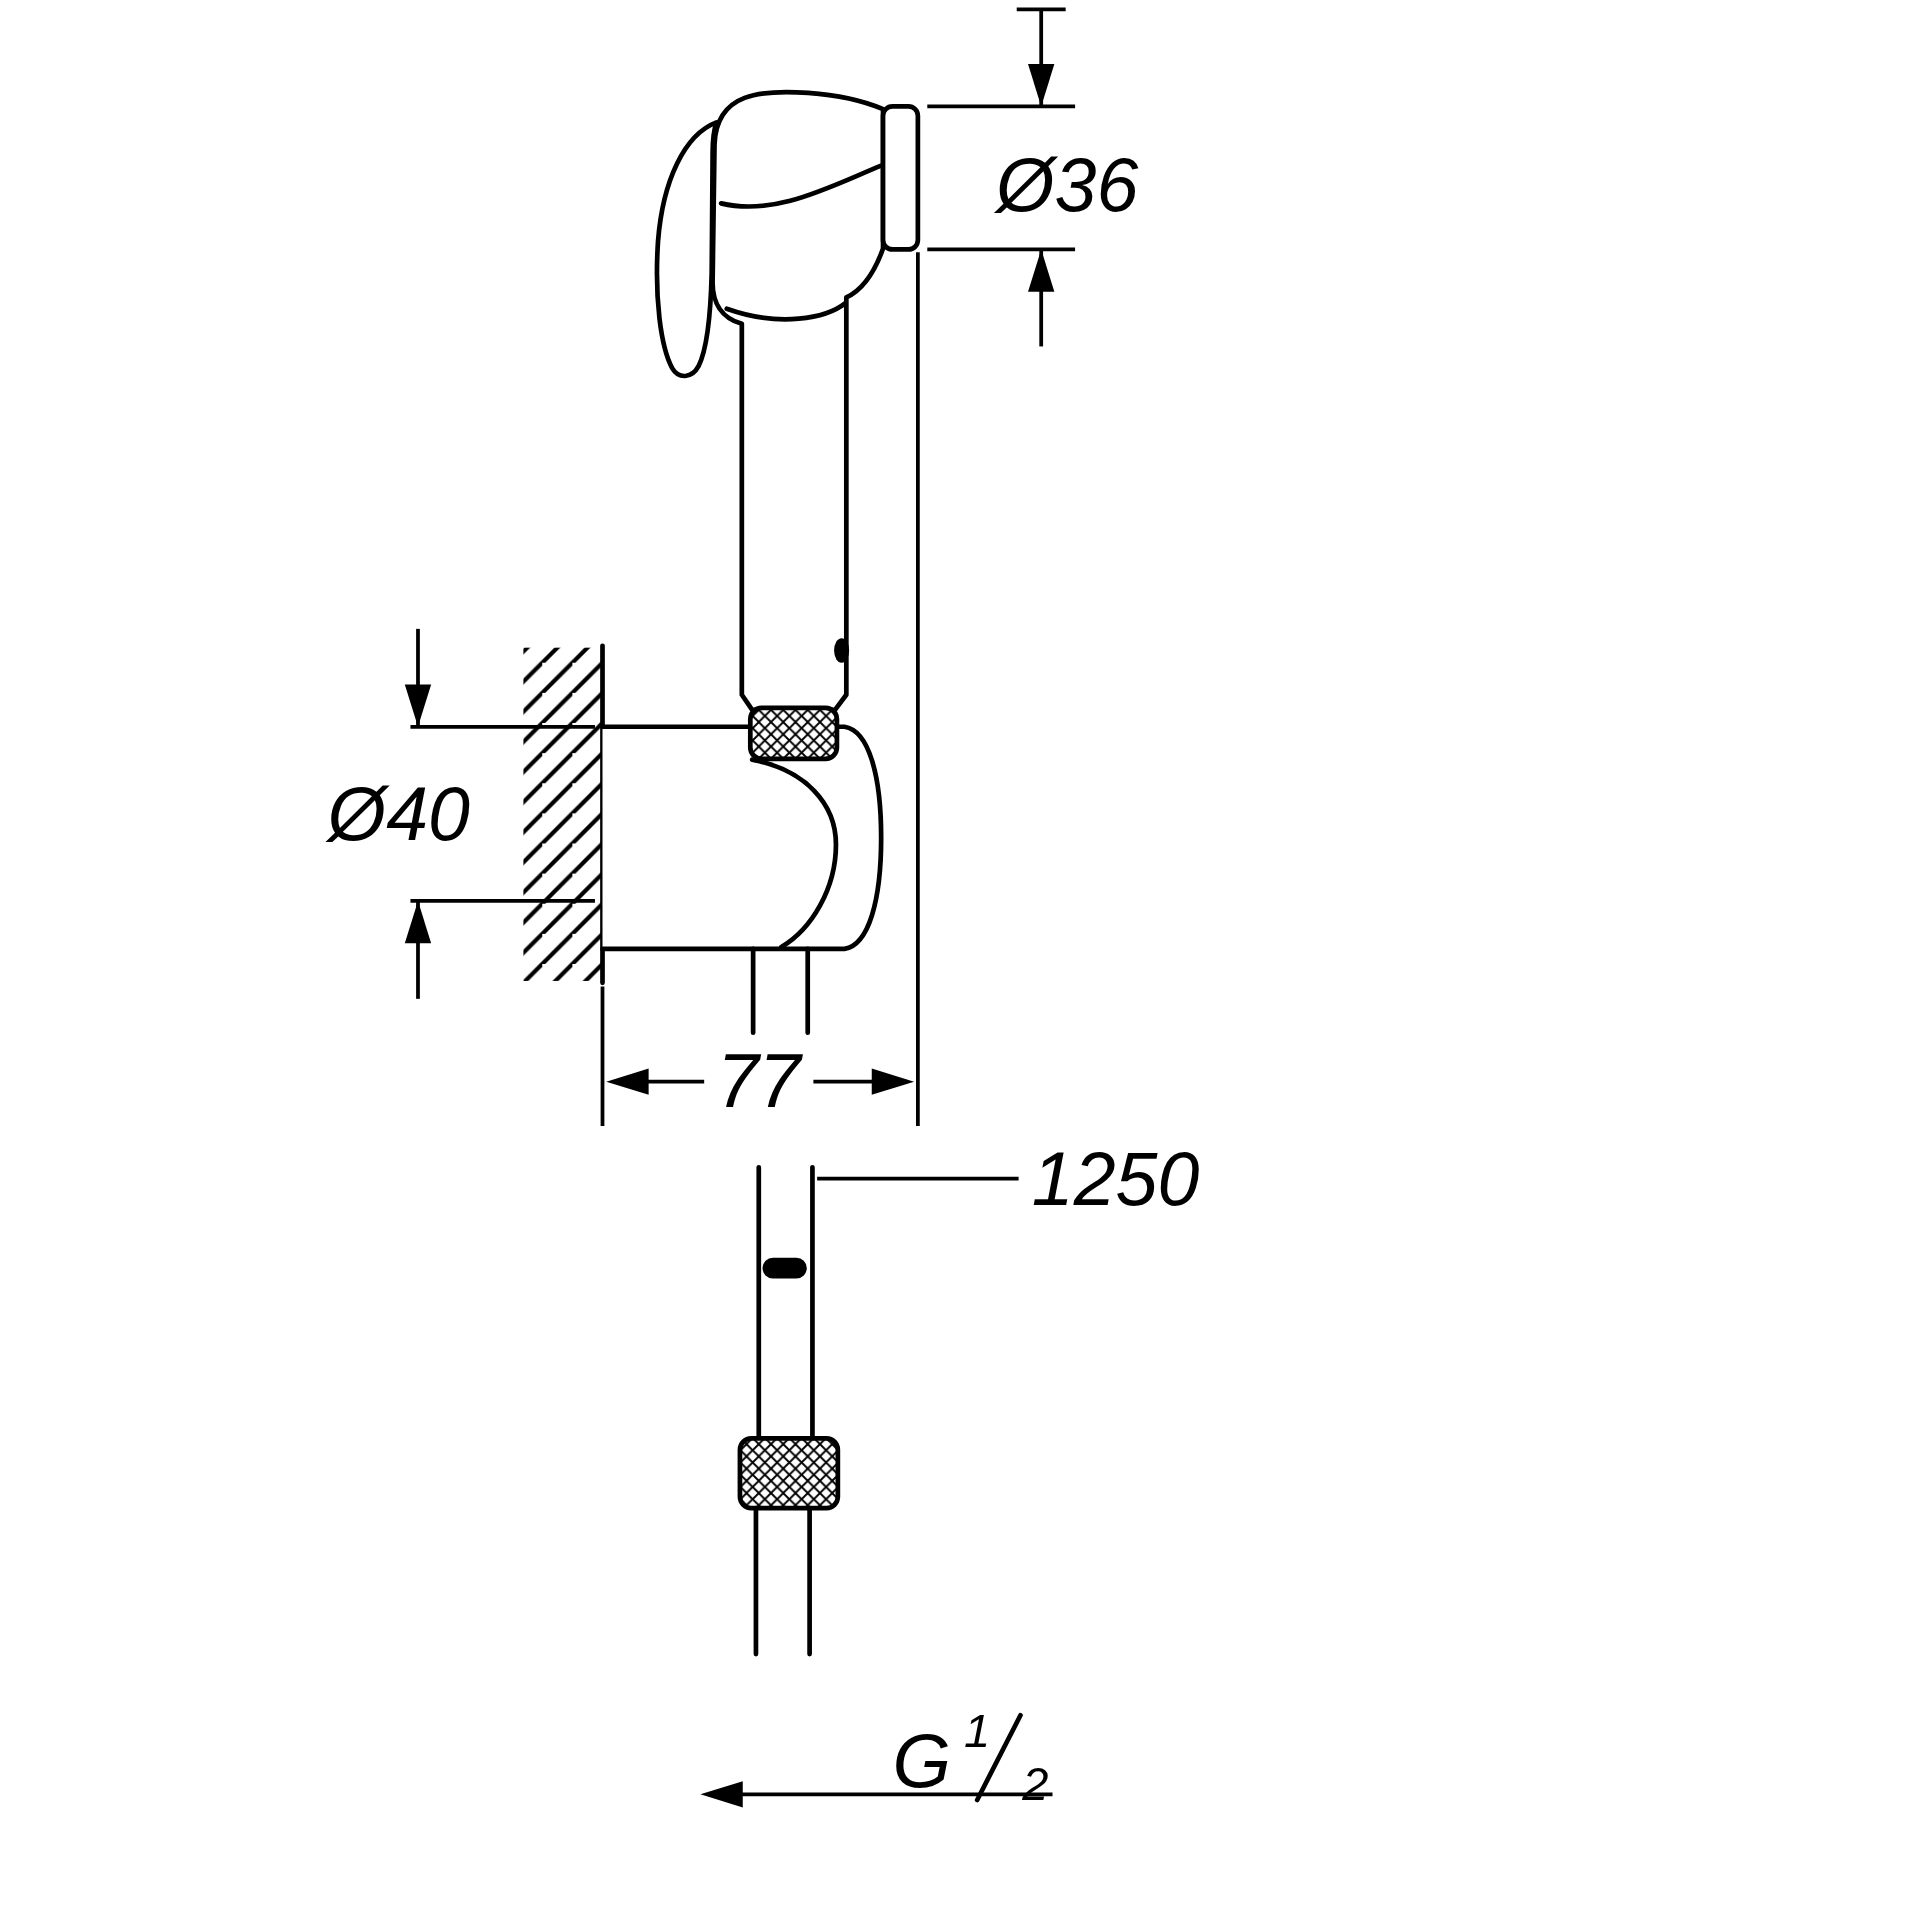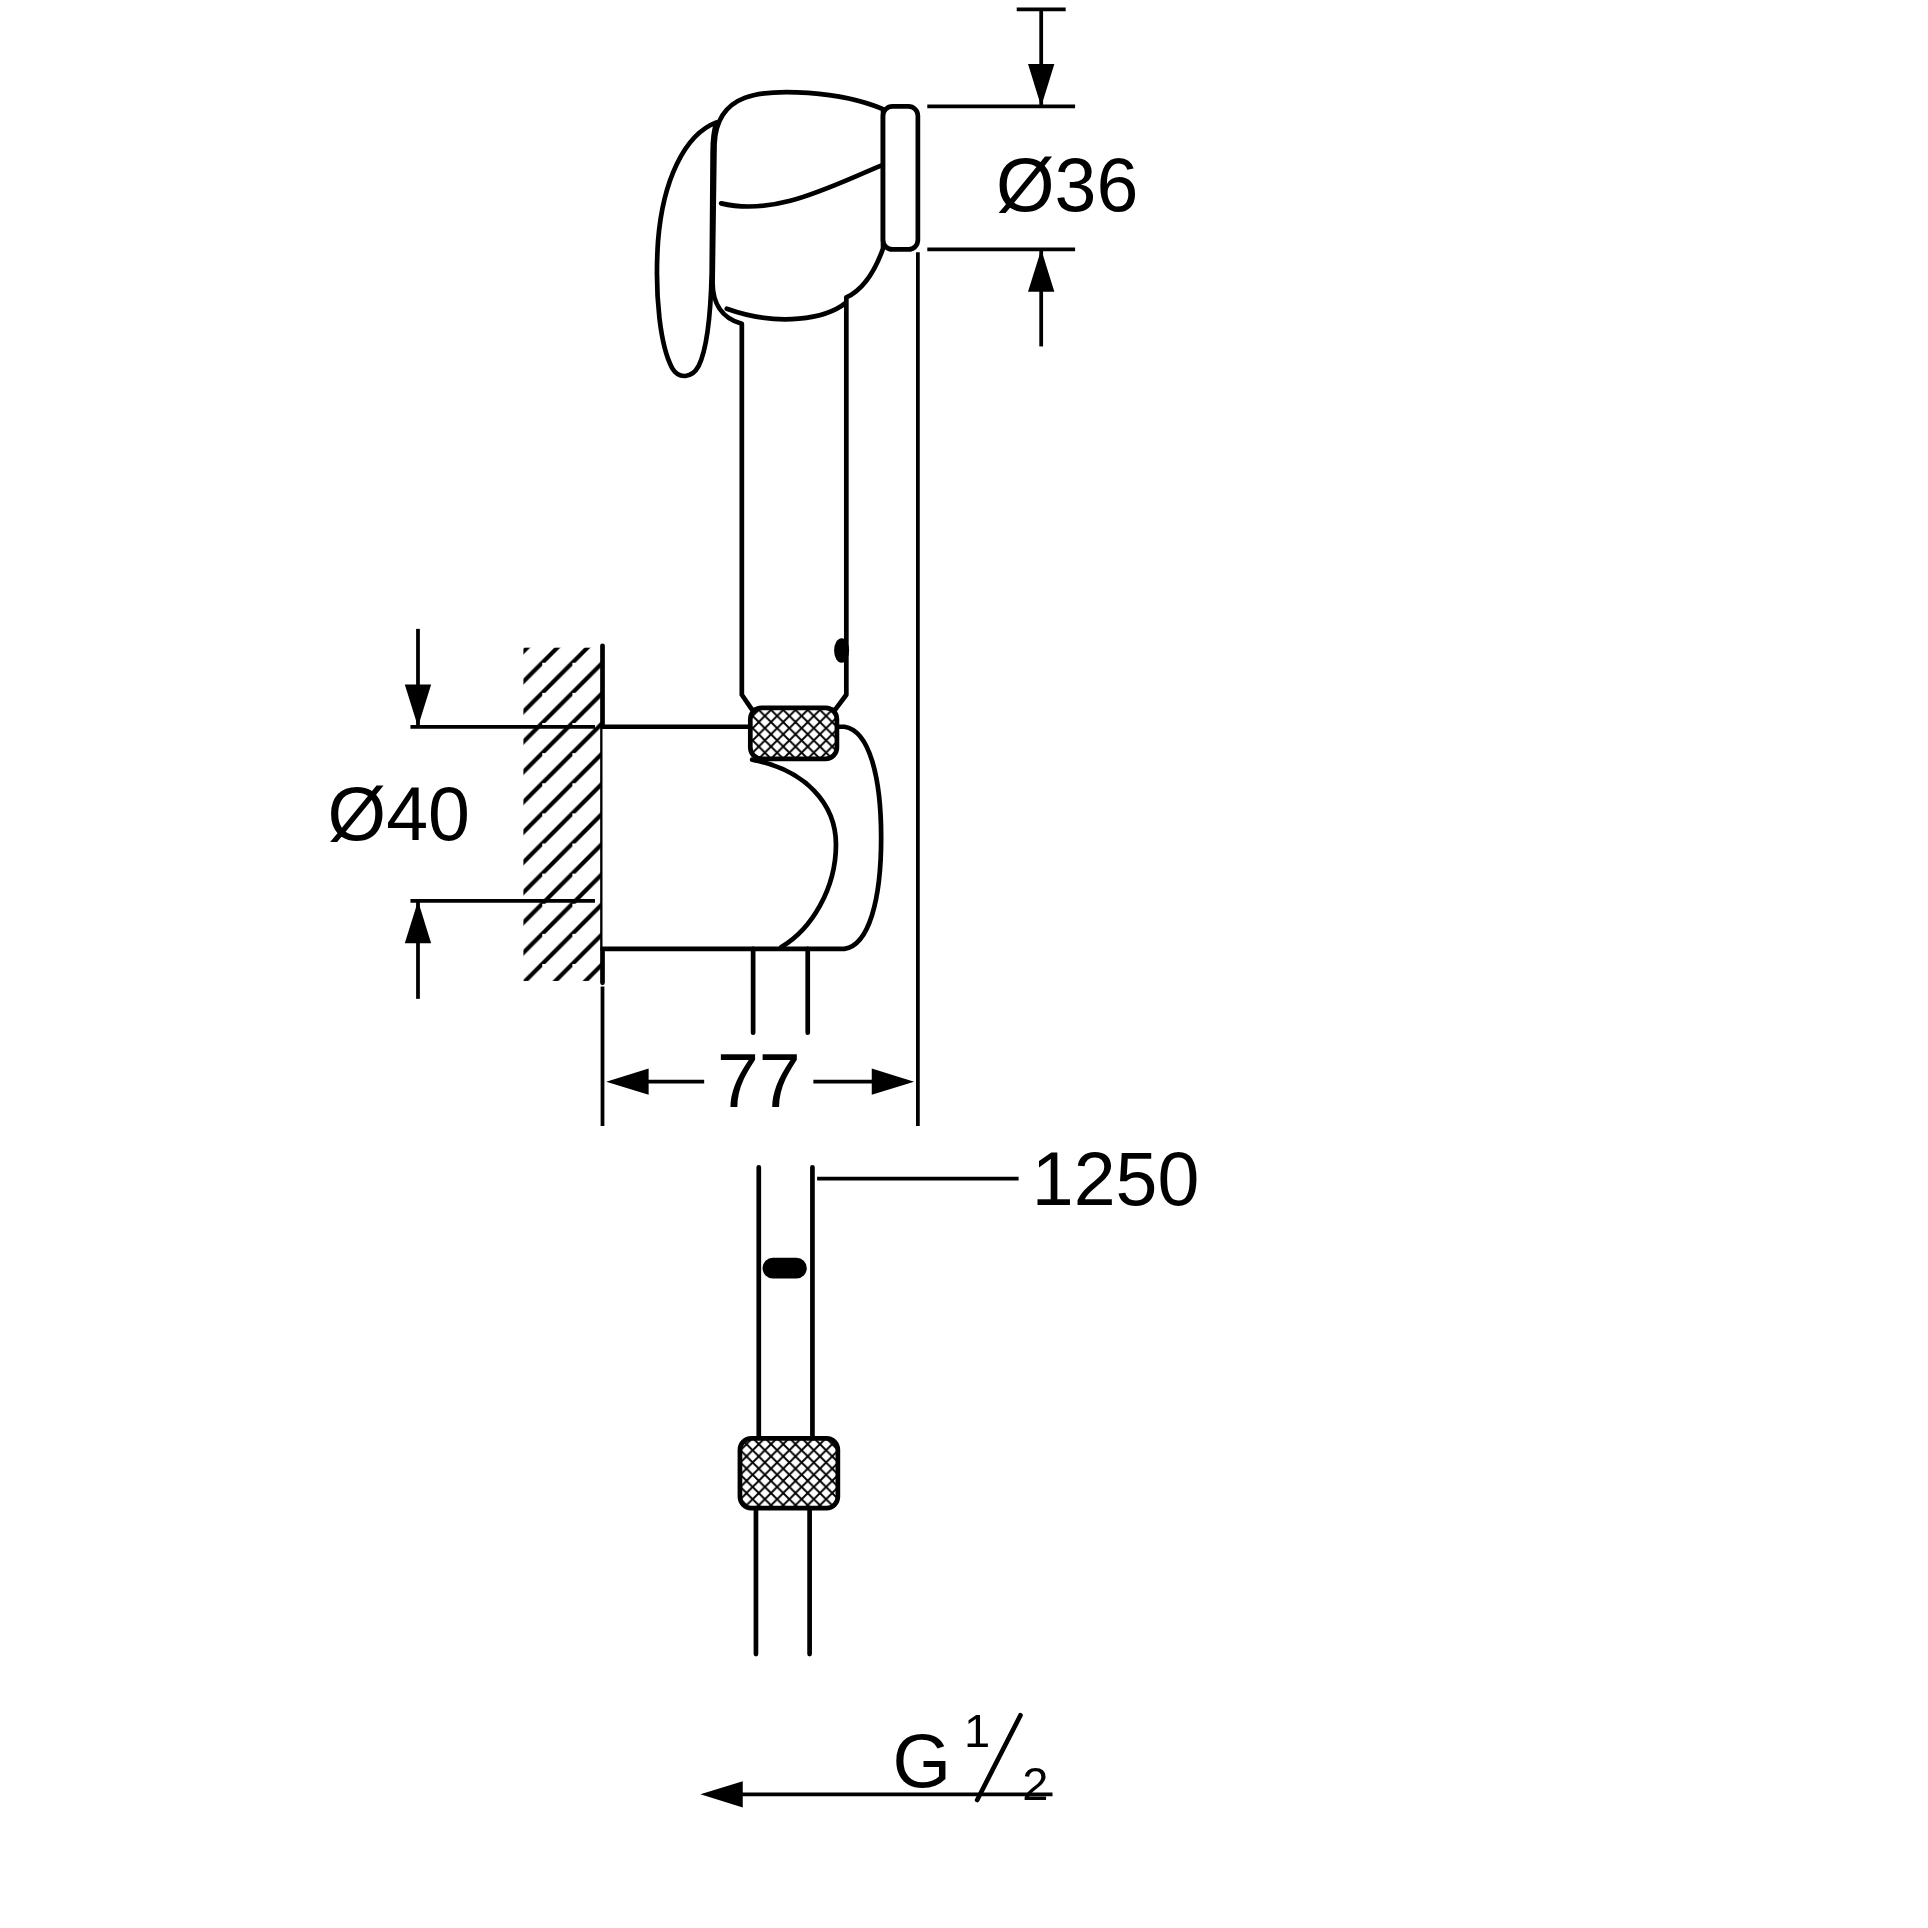--- a/index.html
+++ b/index.html
@@ -10,20 +10,21 @@
     margin:0;
     padding:0;
     background:var(--bg-color);
   }
   .sheet{
     position:relative;
     width:1653px;
     height:1928px;
     background:var(--bg-color);
     overflow:hidden;
+    font-style:italic;
   }
   svg{display:block;}
   .outline{
     fill:none;
     stroke:var(--line-color);
     stroke-width:5;
     stroke-linecap:round;
     stroke-linejoin:round;
   }
   .outline-fill{

